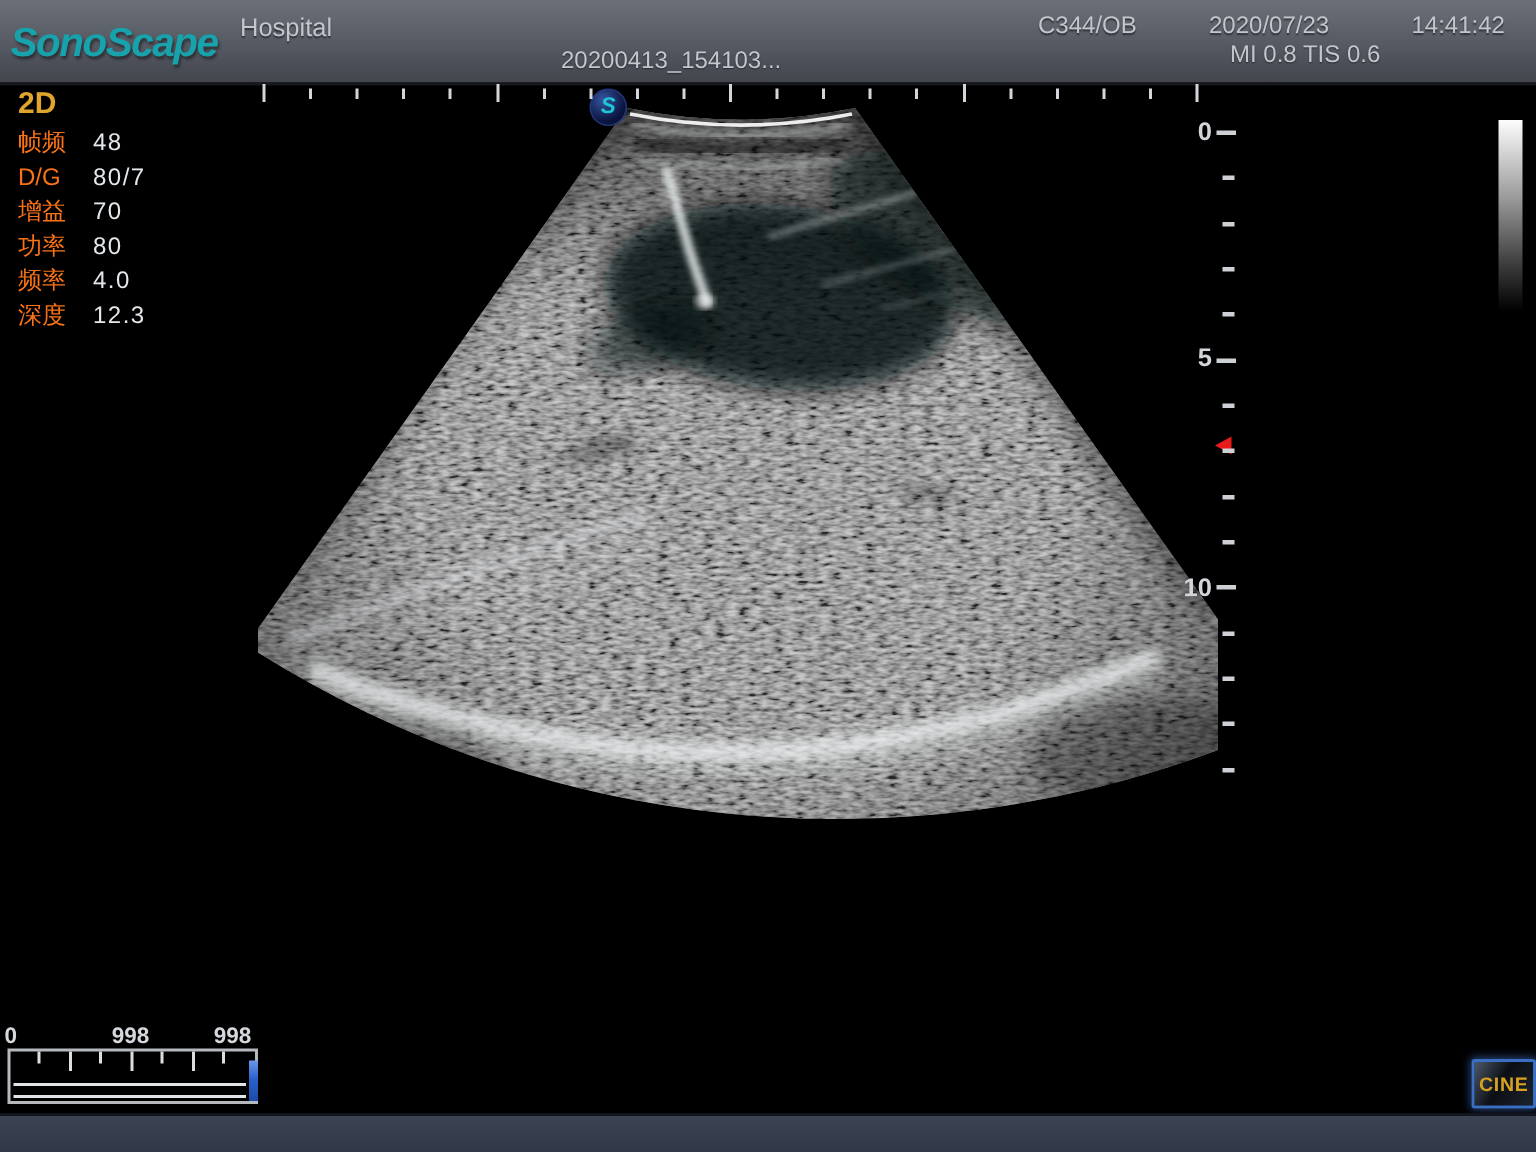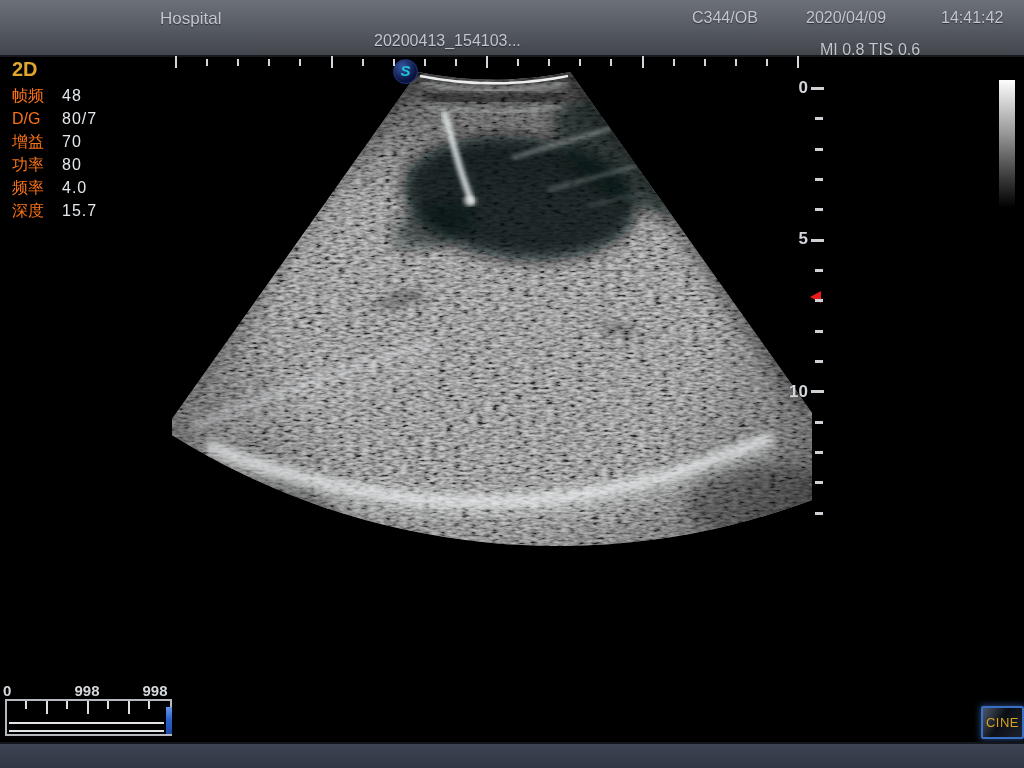--- a/index.html
+++ b/index.html
@@ -12,21 +12,21 @@
           border-bottom:2px solid #17181c;}
   .brand{position:absolute;left:7px;top:13px;font-size:27px;font-weight:bold;font-style:italic;
          color:#17a2ac;letter-spacing:-1px;text-shadow:1px 2px 2px rgba(0,0,0,.45);}
   .tb-text{position:absolute;color:#c3c7cd;font-weight:normal;font-size:16px;
            text-shadow:0 1px 1px rgba(0,0,0,.5);white-space:nowrap;}
   .hospital{left:160px;top:9px;font-size:17px;}
   .examid{left:374px;top:32px;}
   .preset{left:692px;top:9px;}
   .date{left:806px;top:9px;}
   .time{left:941px;top:9px;}
-  .mitis{left:820px;top:41px;}
+  .mitis{left:820px;top:28px;}
 
   
   .params{position:absolute;left:12px;top:58px;}
   .mode{color:#e0a62c;font-size:20px;font-weight:bold;margin-bottom:3px;}
   .prow{display:flex;height:23px;line-height:23px;font-size:16px;}
   .plabel{width:50px;color:#f97316;}
   .pvalue{color:#e4e8ec;letter-spacing:1px;}
 
   
   svg.usimg{position:absolute;left:0;top:0;pointer-events:none;}
@@ -63,37 +63,38 @@
   .cmarker{position:absolute;left:166px;top:707px;width:6px;height:27px;
            background:linear-gradient(#6a97ea,#2a62cc 45%,#1c4aa8);}
 
   
   .cinebtn{position:absolute;left:981px;top:706px;width:43px;height:33px;
            border:2px solid #3a6fc4;border-radius:2px;box-sizing:border-box;
            background:linear-gradient(125deg,#2a3038,#0b0e14 45%,#1d242e);
            box-shadow:0 0 6px 1px rgba(70,120,210,.55);cursor:pointer;padding:0;}
   .cinebtn::before{content:"";position:absolute;inset:0;
            background:linear-gradient(115deg,rgba(150,175,215,.30),rgba(0,0,0,0) 45%);}
-  .cinebtn span{position:relative;color:#d7a21f;font-weight:normal;font-size:13px;
+  .cinebtn span{position:relative;color:#d7a21f;font-weight:bold;font-size:13px;
            font-family:"Liberation Sans","DejaVu Sans",sans-serif;letter-spacing:.5px;}
 
   
   .statusbar{position:absolute;left:0;top:742px;width:1024px;height:26px;
              background:linear-gradient(#3c4453,#2f3644);border-top:2px solid #12151c;}
 </style>
 </head>
 <body>
 
 <div class="screen">
 
   <header class="topbar">
+    <div class="brand">SonoScape</div>
     <div class="tb-text hospital">Hospital</div>
     <div class="tb-text examid">20200413_154103...</div>
     <div class="tb-text preset">C344/OB</div>
-    <div class="tb-text date">2020/04/09</div>
+    <div class="tb-text date">2020/07/23</div>
     <div class="tb-text time">14:41:42</div>
     <div class="tb-text mitis">MI 0.8 TIS 0.6</div>
   </header>
 
   <aside class="params">
     <div class="mode">2D</div>
     <div class="prow">
       <span class="plabel">帧频</span>
       <span class="pvalue">48</span>
     </div>
@@ -108,21 +109,21 @@
     <div class="prow">
       <span class="plabel">功率</span>
       <span class="pvalue">80</span>
     </div>
     <div class="prow">
       <span class="plabel">频率</span>
       <span class="pvalue">4.0</span>
     </div>
     <div class="prow">
       <span class="plabel">深度</span>
-      <span class="pvalue">15.7</span>
+      <span class="pvalue">12.3</span>
     </div>
   </aside>
 
   <svg class="usimg" width="1024" height="768" viewBox="0 0 1024 768">
     <defs>
       <clipPath id="fanClip">
         <path d="M418,72 A380,380 0 0 0 570,72 L812,413 L812,500 A726,726 0 0 1 172,435 L172,419 Z"></path>
       </clipPath>
       <filter id="speckle" x="-2%" y="-2%" width="104%" height="104%">
         <feTurbulence type="fractalNoise" baseFrequency="0.13 0.40" numOctaves="2" seed="7"></feTurbulence>

